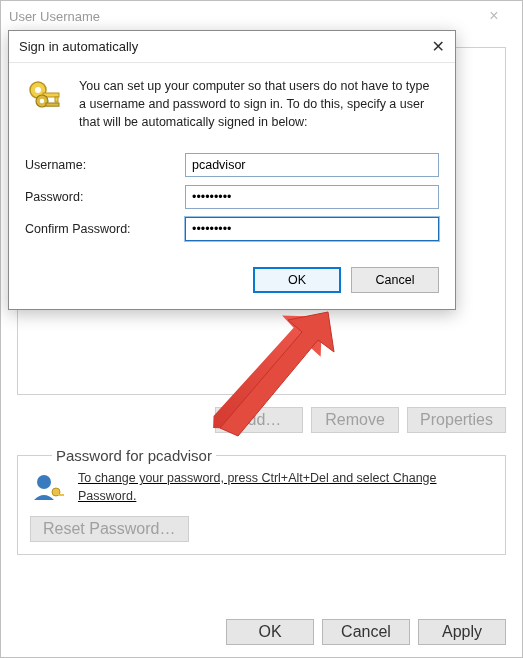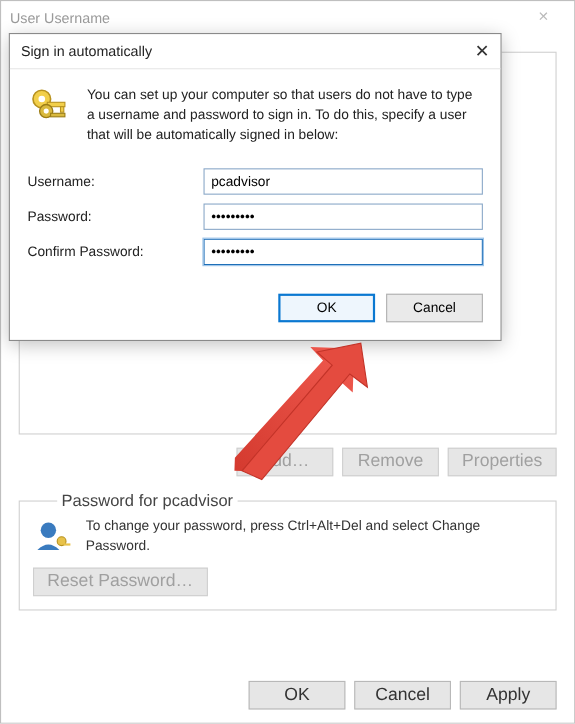--- a/index.html
+++ b/index.html
@@ -13,21 +13,21 @@
   .parent-body { padding: 10px 16px 10px 16px; }
 
   .users-box { border: 1px solid #d0d0d0; height: 348px; margin-top: 6px; background: #fff; }
 
   .btn-row { display: flex; gap: 8px; justify-content: flex-end; margin-top: 12px; }
   .btn { min-width: 88px; height: 26px; font-size: 16px; border: 1px solid #b8b8b8; background: #e6e6e6; color: #333; display: inline-flex; align-items: center; justify-content: center; padding: 0 12px; }
   .btn.disabled { color: #a0a0a0; background: #e6e6e6; border: 1px solid #cfcfcf; }
 
   .group { border: 1px solid #d0d0d0; margin-top: 22px; padding: 14px 12px 12px 12px; position: relative; }
   .group-legend { position: absolute; top: -9px; left: 10px; background: #fff; padding: 0 4px; font-size: 15px; color: #444; margin-left: 24px; }
-  .group-inner { display: flex; gap: 12px; align-items: flex-start; }
+  .group-inner { display: flex; gap: 12px; align-items: flex-start; text-decoration: underline; }
   .user-icon { width: 36px; height: 36px; flex: 0 0 36px; }
   .group-text { font-size: 12.5px; color: #333; line-height: 1.4; flex: 1; }
   .group-btn-row { display: flex; justify-content: flex-start; margin-top: 10px; }
 
   .footer-row { position: absolute; bottom: 12px; right: 16px; display: flex; gap: 8px; }
 
   
   .modal { position: absolute; top: 30px; left: 8px; width: 448px; background: #fff; border: 1px solid #8a8a8a; box-shadow: 0 4px 16px rgba(0,0,0,.25); }
   .modal-titlebar { height: 32px; display: flex; align-items: center; padding: 0 10px; border-bottom: 1px solid #e6e6e6; }
   .modal-title { flex: 1; font-size: 13px; color: #222; }

